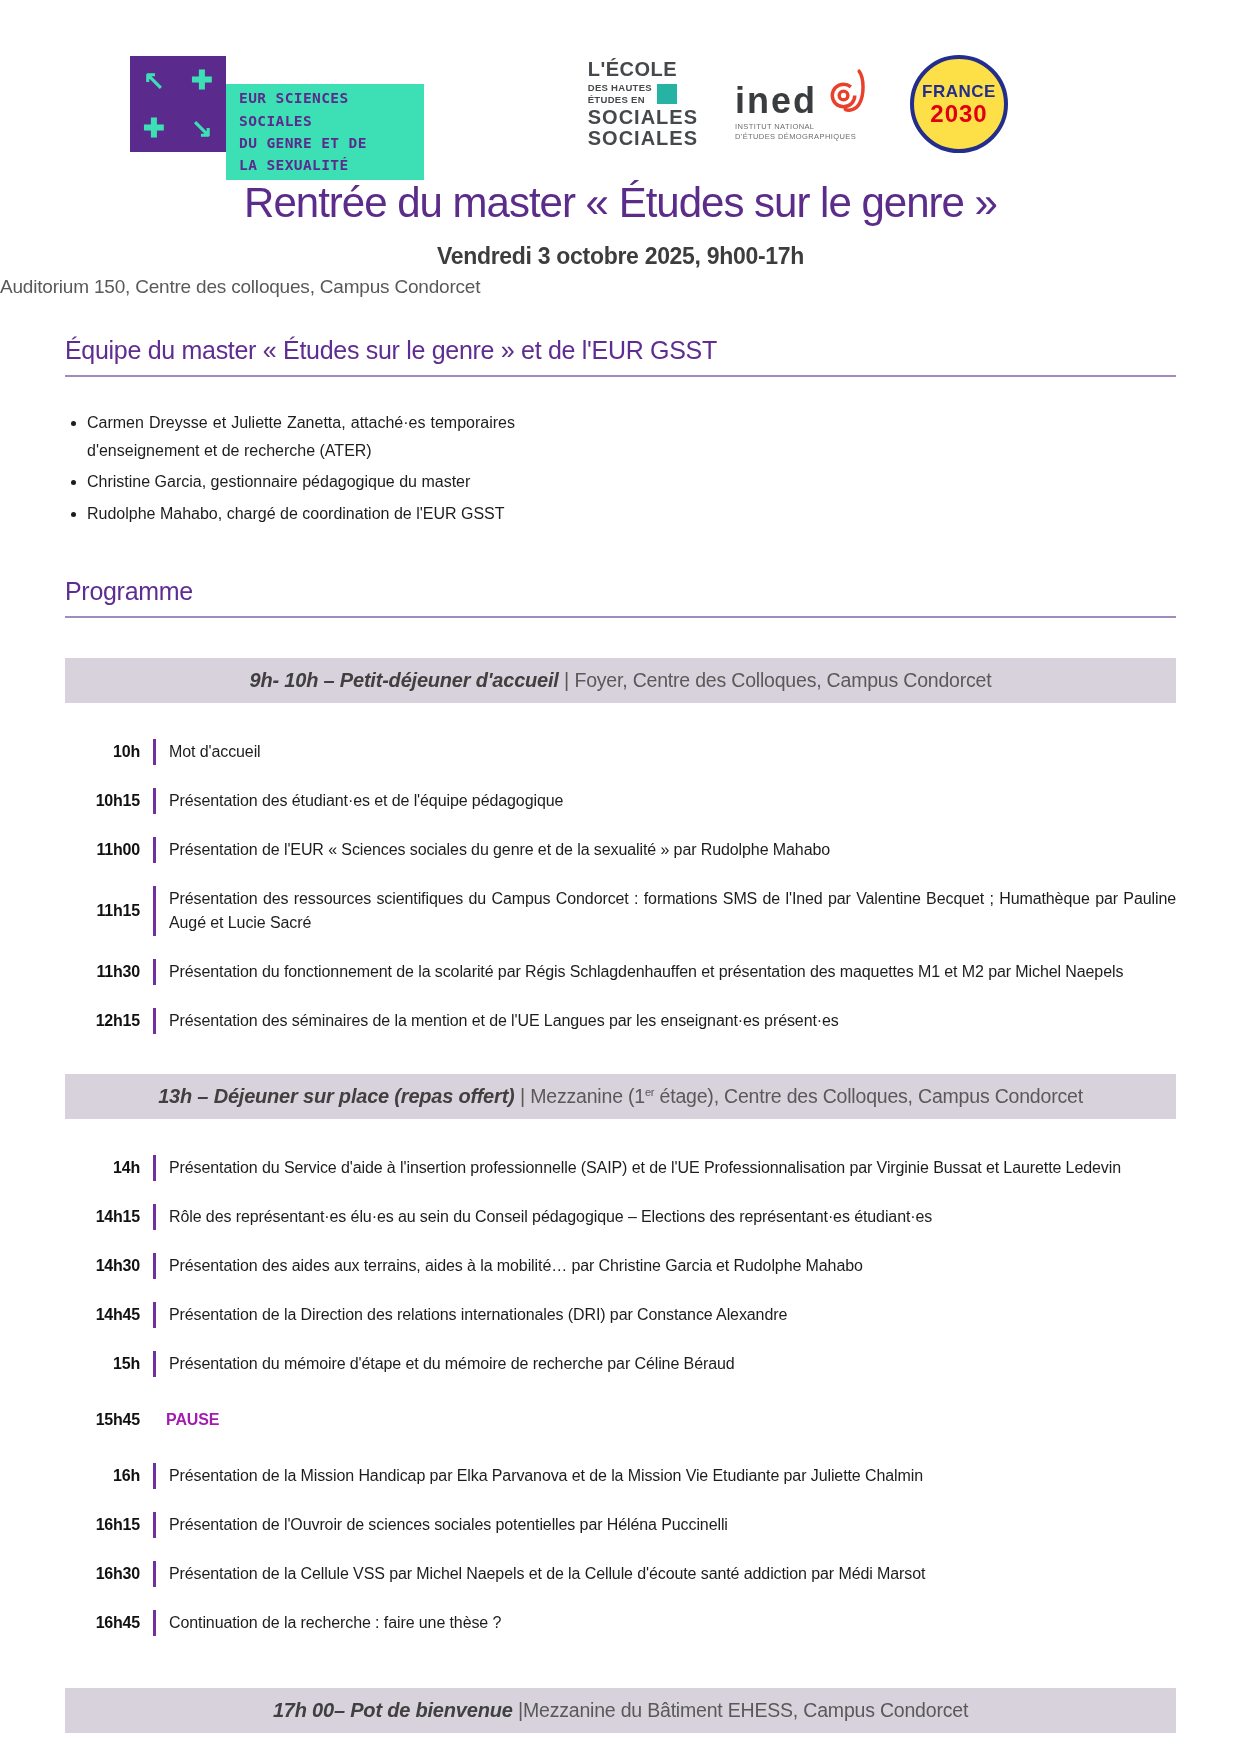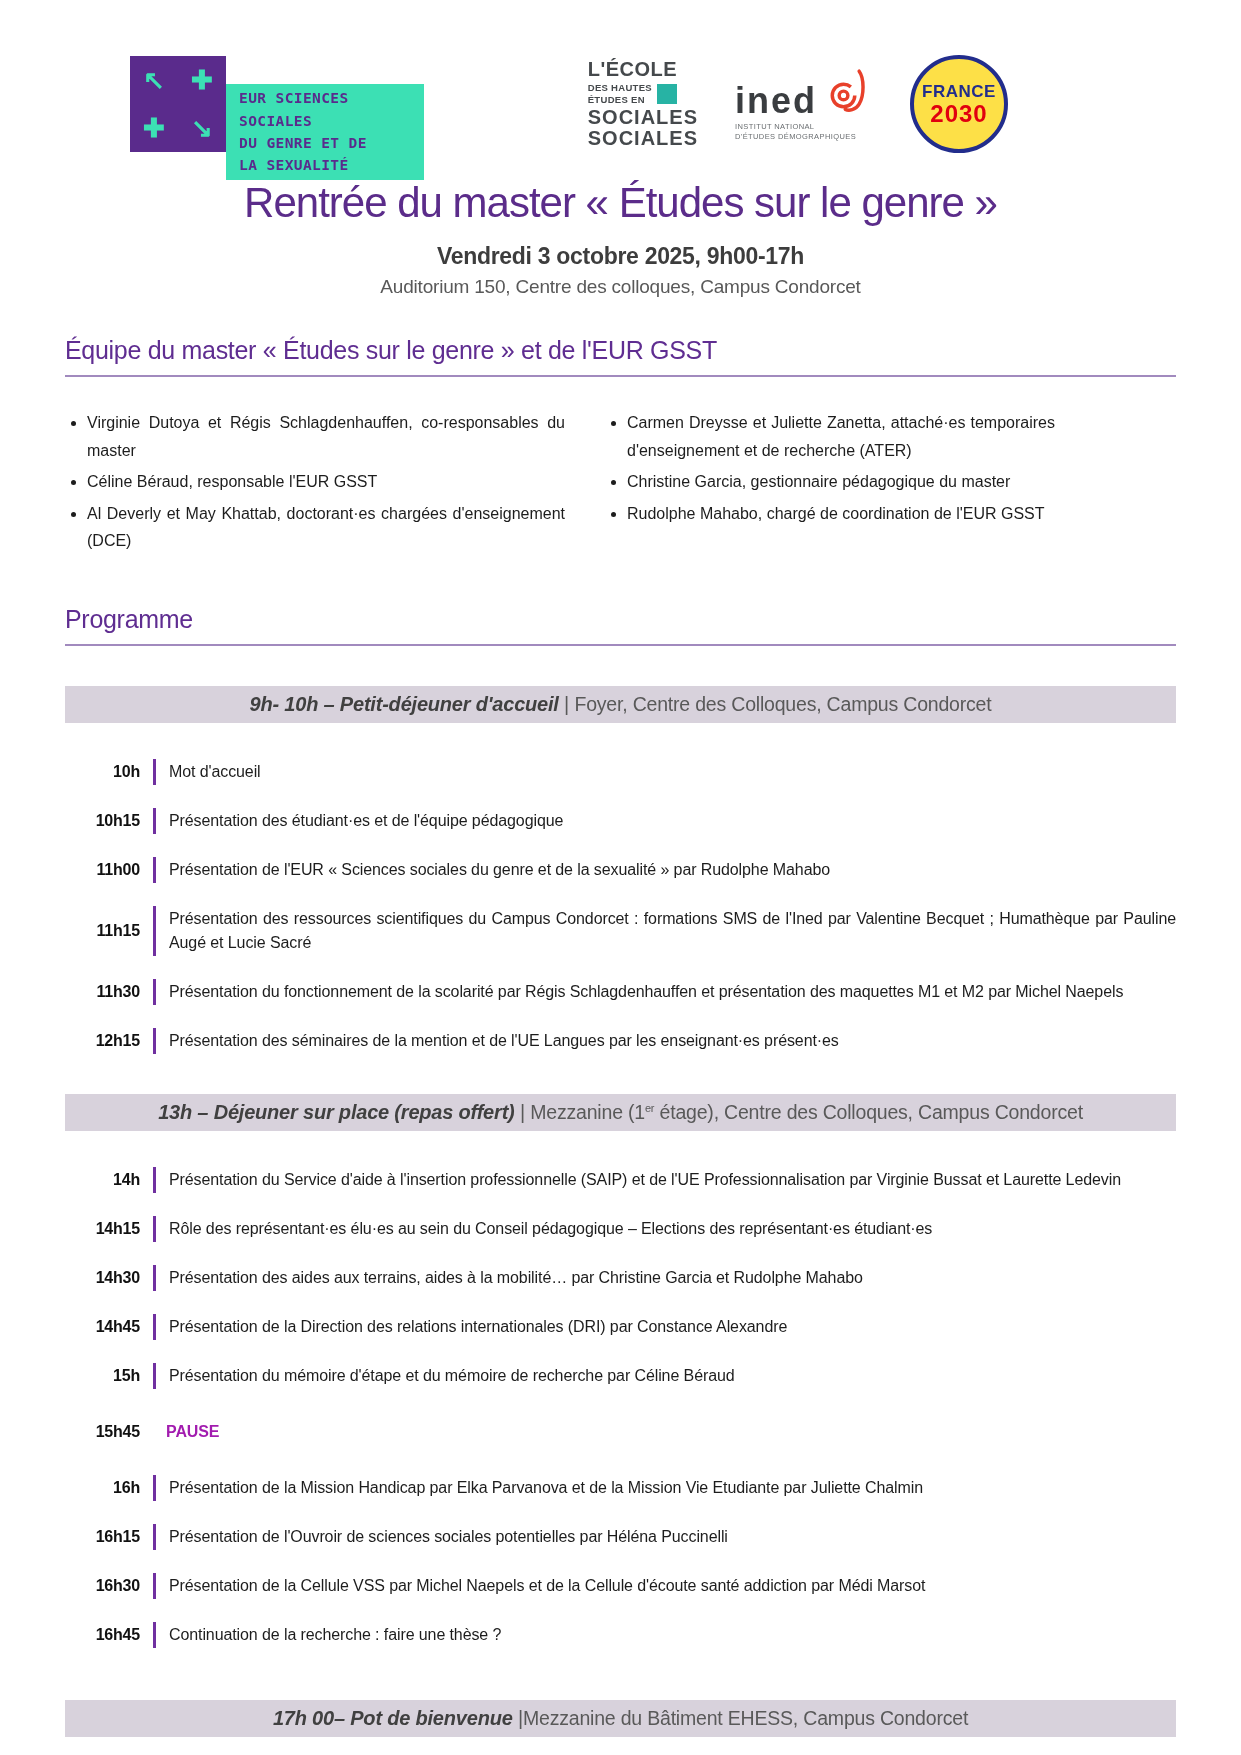--- a/index.html
+++ b/index.html
@@ -37,39 +37,39 @@
   .france2030 {
     width:98px; height:98px; border:4px solid #222d8c; border-radius:50%;
     display:flex; flex-direction:column; align-items:center; justify-content:center; background:#fde047;
   }
   .fr-line1 { color:#222d8c; font-weight:700; font-size:17px; letter-spacing:0.5px; }
   .fr-line2 { color:#e1000f; font-weight:700; font-size:24px; letter-spacing:1px; line-height:1; }
 
   
   .doc-title { margin-top:26px; text-align:center; color:#5b2c8a; font-size:42px; font-weight:400; letter-spacing:-1px; }
   .doc-date { margin-top:16px; text-align:center; color:#3d3d3d; font-size:23px; font-weight:700; letter-spacing:-0.3px; }
-  .doc-loc { margin-top:6px; text-align:center; color:#595959; font-size:19px; letter-spacing:-0.2px; }
+  .doc-loc { margin-top:6px; color:#595959; font-size:19px; letter-spacing:-0.2px; }
 
   .content { padding:0 65px; }
   .section-heading {
     margin-top:38px; color:#5f2d91; font-size:25px; font-weight:400; letter-spacing:-0.3px;
     border-bottom:2px solid #a18abe; padding-bottom:10px;
   }
 
   
   .team-cols { display:flex; gap:40px; margin-top:32px; }
   .team-col-left { width:500px; }
   .team-col-right { width:450px; }
   .team-list { list-style:disc; padding-left:22px; }
   .team-list li { font-size:16px; line-height:1.72; text-align:justify; color:#1d1d1d; margin-bottom:4px; }
 
   
   .prog-section-heading { margin-top:46px; }
   .banner {
-    margin-top:40px; background:#d8d2dc; height:37px; display:flex; align-items:center; justify-content:center;
+    margin-top:40px; background:#d8d2dc; height:45px; display:flex; align-items:center; justify-content:center;
     font-size:20px; letter-spacing:-0.2px; white-space:pre;
   }
   .banner-title { font-weight:700; font-style:italic; color:#404040; }
   .banner-sep { color:#595959; }
   .banner-loc { color:#595959; font-size:19.5px; }
   .banner-loc sup { font-size:11px; }
 
   .prog-list { margin-top:36px; }
   .prog-row { display:flex; margin-bottom:23px; }
   .prog-time {
@@ -141,27 +141,20 @@
   </div>
 
   <h1 class="doc-title">Rentrée du master « Études sur le genre »</h1>
   <div class="doc-date">Vendredi 3 octobre 2025, 9h00-17h</div>
   <div class="doc-loc">Auditorium 150, Centre des colloques, Campus Condorcet</div>
 
   <div class="content">
 
     <h2 class="section-heading">Équipe du master « Études sur le genre » et de l'EUR GSST</h2>
     <div class="team-cols">
-      <div class="team-col-left">
-        <ul class="team-list">
-          <li>Virginie Dutoya et Régis Schlagdenhauffen, co-responsables du master</li>
-          <li>Céline Béraud, responsable l'EUR GSST</li>
-          <li>Al Deverly et May Khattab, doctorant·es chargées d'enseignement (DCE)</li>
-        </ul>
-      </div>
       <div class="team-col-right">
         <ul class="team-list">
           <li>Carmen Dreysse et Juliette Zanetta, attaché·es temporaires d'enseignement et de recherche (ATER)</li>
           <li>Christine Garcia, gestionnaire pédagogique du master</li>
           <li>Rudolphe Mahabo, chargé de coordination de l'EUR GSST</li>
         </ul>
       </div>
     </div>
 
     <h2 class="section-heading prog-section-heading">Programme</h2>

